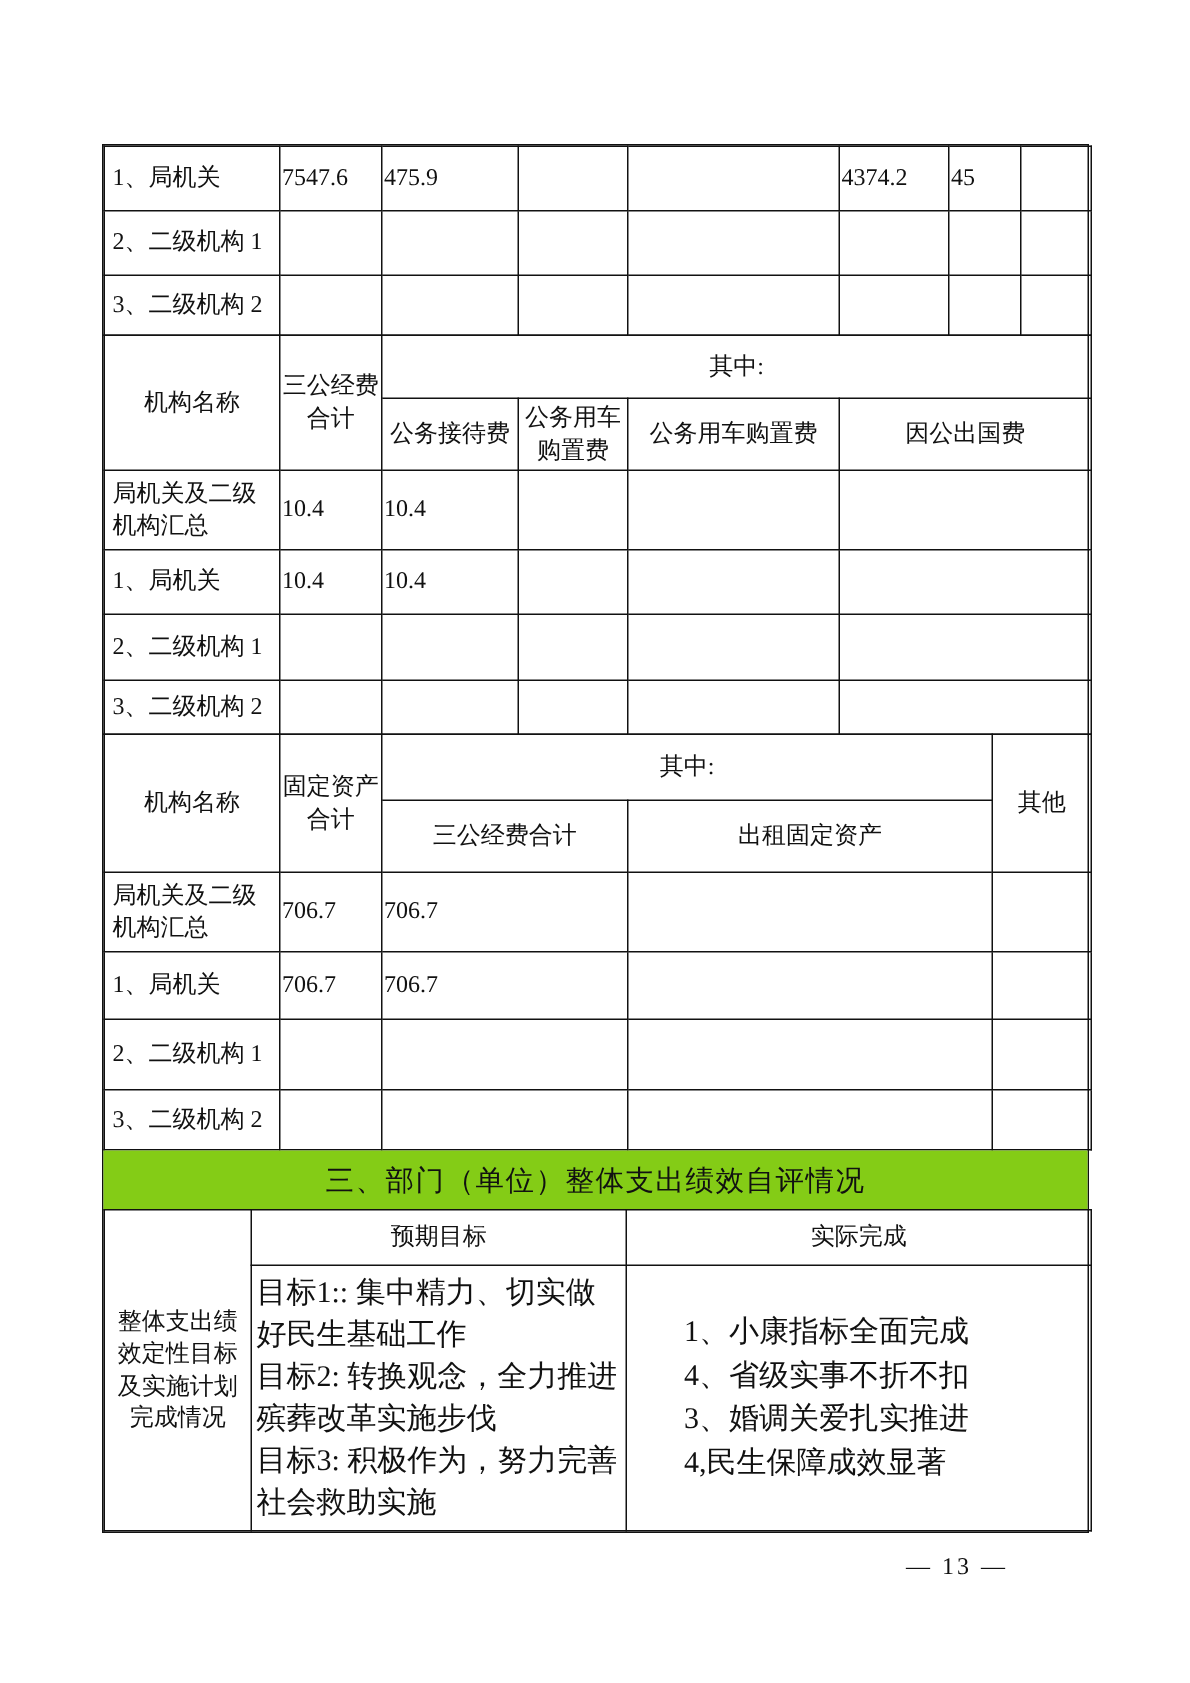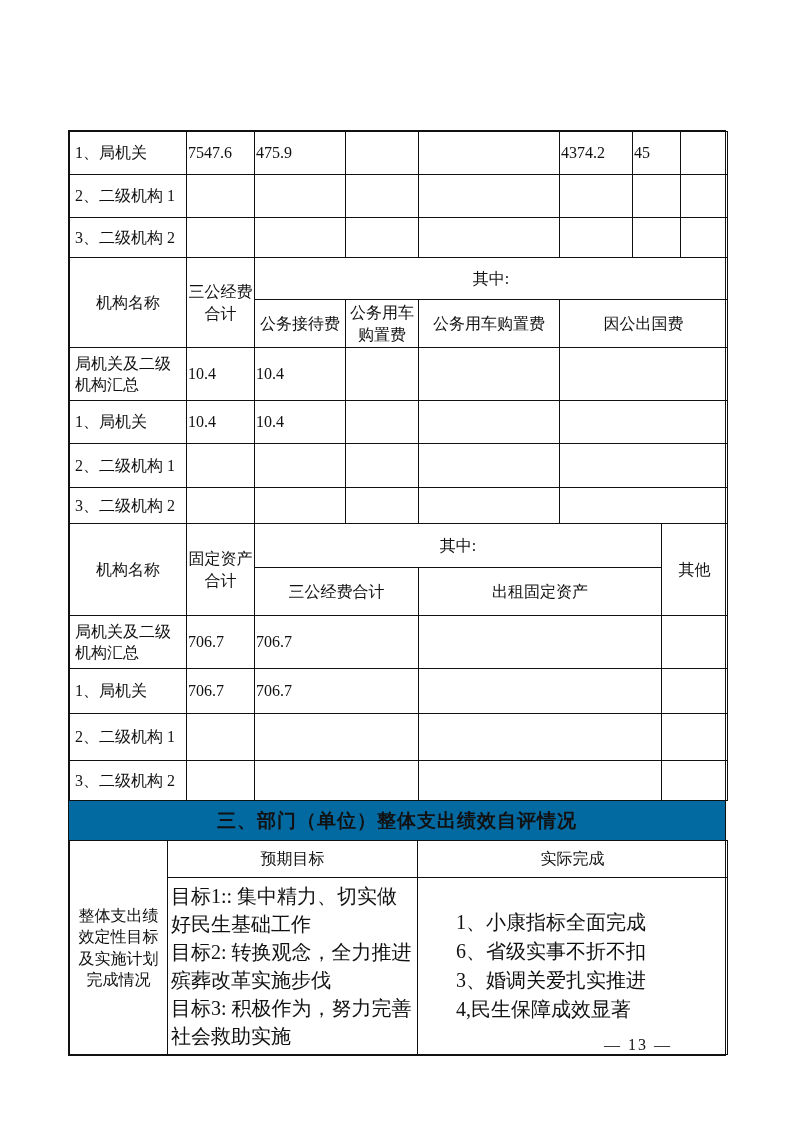--- a/index.html
+++ b/index.html
@@ -12,21 +12,20 @@
     font-family: "Liberation Serif", serif;
     color: #111111;
     overflow: hidden;
   }
   .sheet {
     position: absolute;
     left: 68px;
     top: 96px;
     width: 658px;
     border: 1px solid #111111;
-    margin-top: 34px;
   }
   table.t {
     width: 100%;
     border-collapse: collapse;
     table-layout: fixed;
   }
   table.t + table.t { margin-top: -1px; }
   td {
     border: 1px solid #111111;
     vertical-align: middle;
@@ -50,24 +49,24 @@
     font-size: 20px;
     line-height: 1.45;
   }
   td.perfLabel { padding: 2px 6px; }
   .sec-title {
     height: 39px;
     display: flex;
     align-items: center;
     justify-content: center;
     font-family: "Liberation Sans", sans-serif;
-    font-weight: bold;
+    font-weight: normal;
     font-size: 19px;
     letter-spacing: 1px;
-    background: #0369a1;
+    background: #84cc16;
   }
   .page-num {
     position: absolute;
     left: 583px;
     top: 1036px;
     width: 110px;
     text-align: center;
     font-size: 16px;
     letter-spacing: 2px;
     color: #111111;
@@ -245,21 +244,21 @@
         <td class="hdr">实际完成</td>
       </tr>
       <tr style="height:141px">
         <td class="goalsCell">
           <div>目标1:: 集中精力、切实做好民生基础工作</div>
           <div>目标2: 转换观念，全力推进殡葬改革实施步伐</div>
           <div>目标3: 积极作为，努力完善社会救助实施</div>
         </td>
         <td class="resultsCell">
           <div>1、小康指标全面完成</div>
-          <div>6、省级实事不折不扣</div>
+          <div>4、省级实事不折不扣</div>
           <div>3、婚调关爱扎实推进</div>
           <div>4,民生保障成效显著</div>
         </td>
       </tr>
     </tbody>
       </table>
 
   </div>
 
   <div class="page-num">— 13 —</div>

